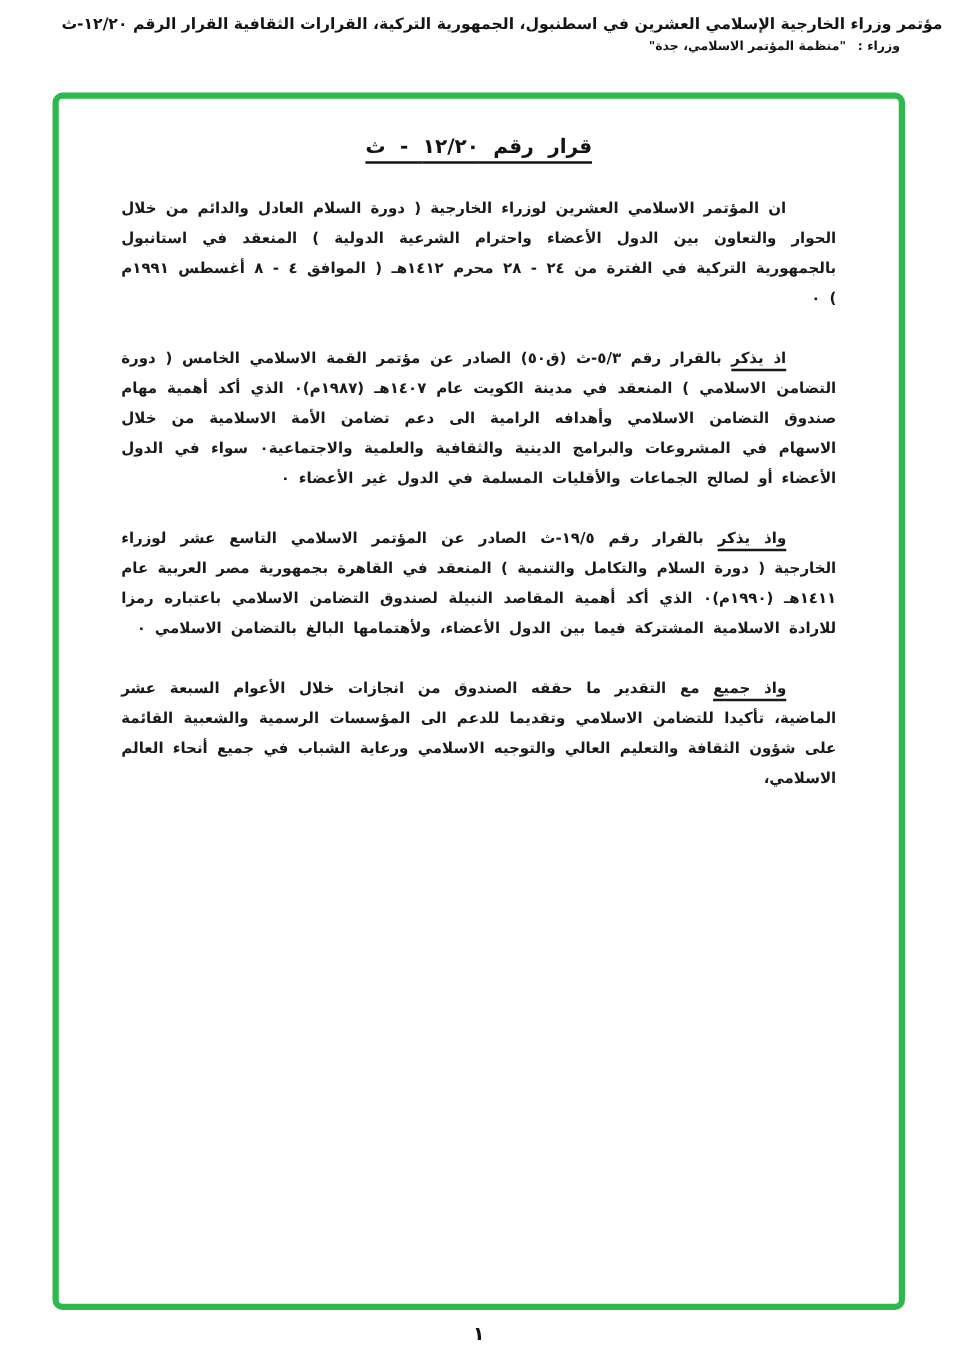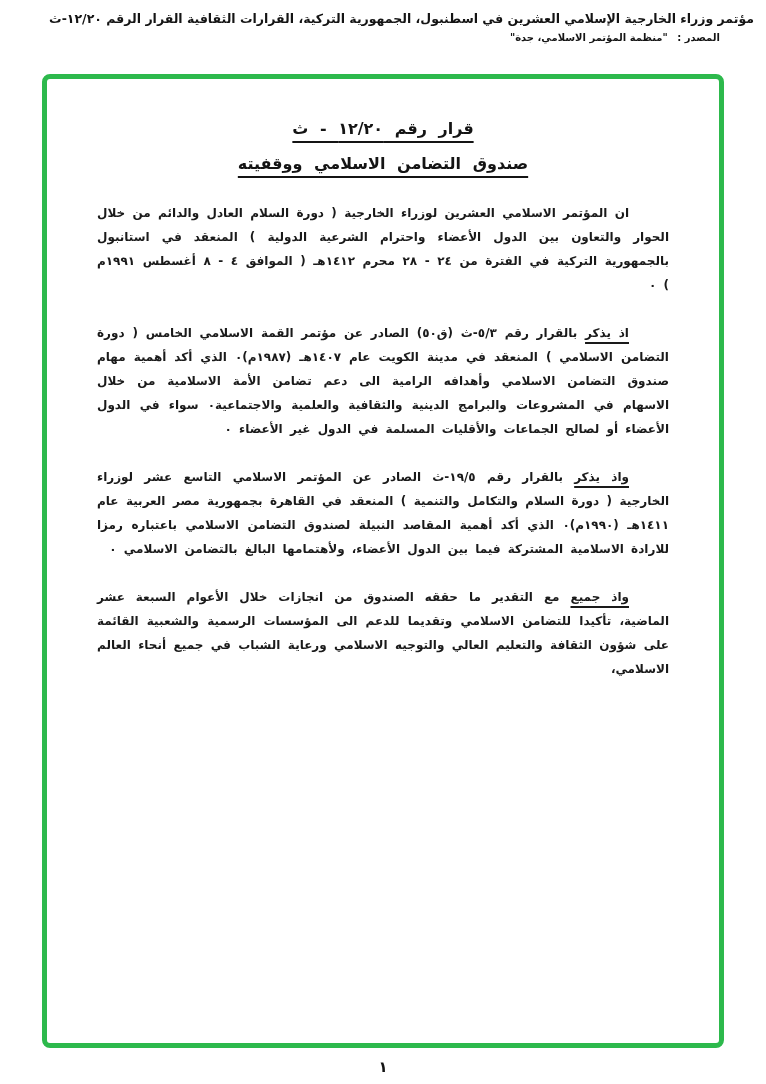--- a/index.html
+++ b/index.html
@@ -39,21 +39,20 @@
     border:5px solid #2db94c;
     border-radius:8px;
     background:#ffffff;
     padding:28px 50px 18px 50px;
     overflow:hidden;
   }
   .title-block {
     text-align:center;
     font-weight:bold;
     margin-bottom:28px;
-    margin-top:12px;
   }
   .title-line { font-size:16px; margin-bottom:16px; }
   .title-line span {
     text-decoration:underline;
     text-underline-offset:7px;
     text-decoration-thickness:1.5px;
     word-spacing:6px;
     letter-spacing:1px;
   }
   .para {
@@ -81,33 +80,30 @@
   }
 </style>
 </head>
 <body>
 
 <div class="page">
 
   <div class="header">
     <div class="header-title">مؤتمر وزراء الخارجية الإسلامي العشرين في اسطنبول، الجمهورية التركية، القرارات الثقافية القرار الرقم ١٢/٢٠-ث</div>
     <div class="header-source">
-      <span class="src-label">المصدر :</span>
+      <span class="src-label">وزراء :</span>
       <span class="src-value">"منظمة المؤتمر الاسلامي، جدة"</span>
     </div>
   </div>
 
   <div class="doc-box" style="border-color: rgb(45, 185, 76);">
 
     <div class="title-block">
       <div class="title-line">
         <span>قرار رقم ١٢/٢٠ - ث</span>
-      </div>
-      <div class="title-line">
-        <span>صندوق التضامن الاسلامي ووقفيته</span>
       </div>
     </div>
 
     <p class="para"><span class="para-lead"></span><span>ان المؤتمر الاسلامي العشرين لوزراء الخارجية ( دورة السلام العادل والدائم من خلال الحوار والتعاون بين الدول الأعضاء واحترام الشرعية الدولية ) المنعقد في استانبول بالجمهورية التركية في الفترة من ٢٤ - ٢٨ محرم ١٤١٢هـ ( الموافق ٤ - ٨ أغسطس ١٩٩١م ) ٠</span></p>
 
     <p class="para"><span class="para-lead">اذ يذكر</span><span> بالقرار رقم ٥/٣-ث (ق٥٠) الصادر عن مؤتمر القمة الاسلامي الخامس ( دورة التضامن الاسلامي ) المنعقد في مدينة الكويت عام ١٤٠٧هـ (١٩٨٧م)٠ الذي أكد أهمية مهام صندوق التضامن الاسلامي وأهدافه الرامية الى دعم تضامن الأمة الاسلامية من خلال الاسهام في المشروعات والبرامج الدينية والثقافية والعلمية والاجتماعية٠ سواء في الدول الأعضاء أو لصالح الجماعات والأقليات المسلمة في الدول غير الأعضاء ٠</span></p>
 
     <p class="para"><span class="para-lead">واذ يذكر</span><span> بالقرار رقم ١٩/٥-ث الصادر عن المؤتمر الاسلامي التاسع عشر لوزراء الخارجية ( دورة السلام والتكامل والتنمية ) المنعقد في القاهرة بجمهورية مصر العربية عام ١٤١١هـ (١٩٩٠م)٠ الذي أكد أهمية المقاصد النبيلة لصندوق التضامن الاسلامي باعتباره رمزا للارادة الاسلامية المشتركة فيما بين الدول الأعضاء، ولأهتمامها البالغ بالتضامن الاسلامي ٠</span></p>
 
     <p class="para"><span class="para-lead">واذ جميع</span><span> مع التقدير ما حققه الصندوق من انجازات خلال الأعوام السبعة عشر الماضية، تأكيدا للتضامن الاسلامي وتقديما للدعم الى المؤسسات الرسمية والشعبية القائمة على شؤون الثقافة والتعليم العالي والتوجيه الاسلامي ورعاية الشباب في جميع أنحاء العالم الاسلامي،</span></p>

